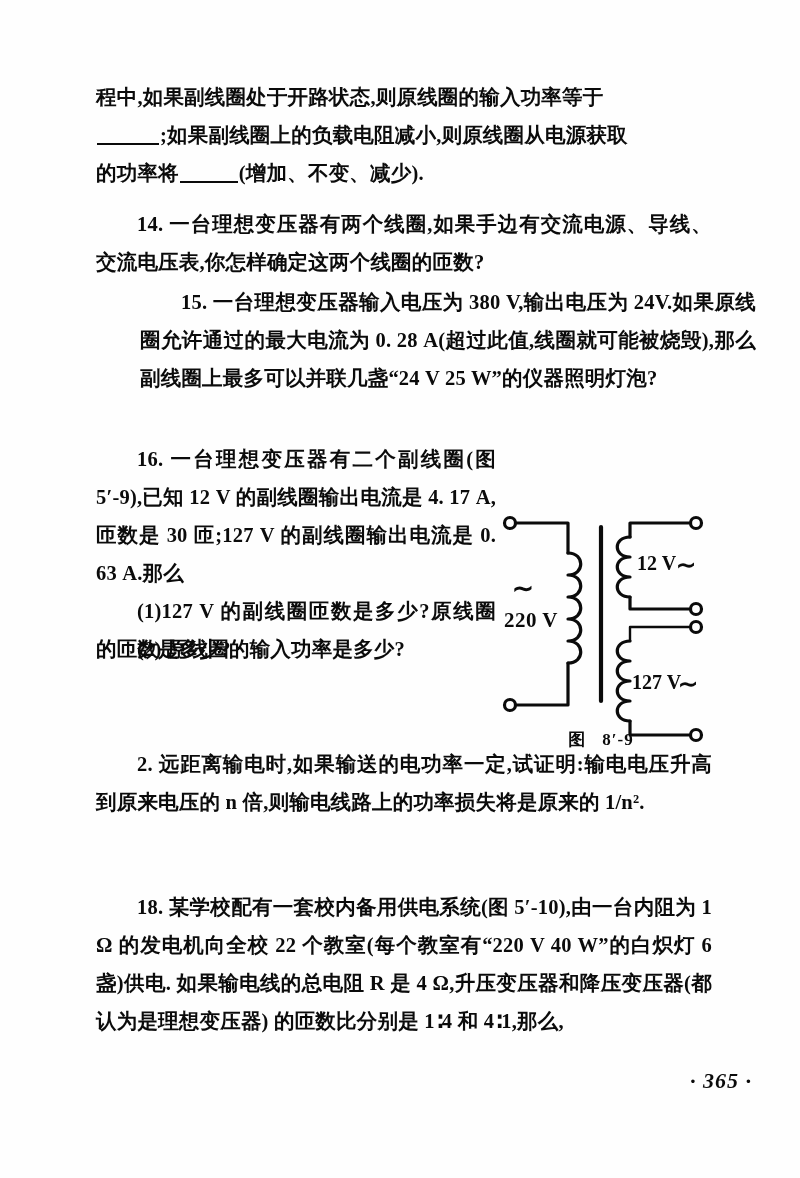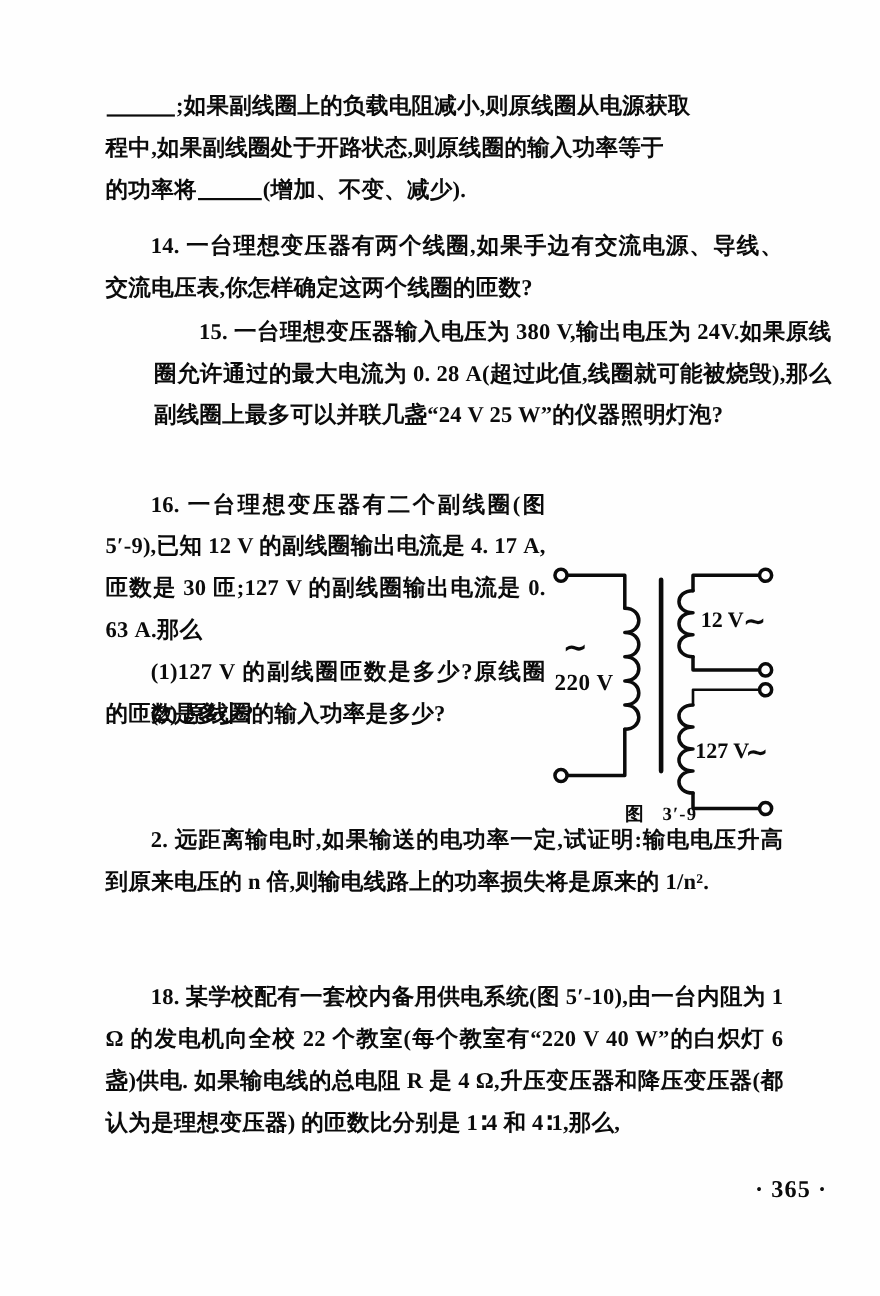--- a/index.html
+++ b/index.html
@@ -85,37 +85,38 @@
 
   
   .page-number {
     position: absolute;
     left: 0;
     right: 48px;
     top: 1068px;
     text-align: right;
     font-size: 22px;
     font-weight: 700;
+    font-style: italic;
     letter-spacing: 1px;
     color: #0b0b0b;
   }
 </style>
 </head>
 <body>
 
 <div class="page">
 
   <div class="blk" id="p-top">
+    <p class="para">
+      <span>程中,如果副线圈处于开路状态,则原线圈的输入功率等于</span>
+    </p>
     <p class="para">
       <span class="fill"></span><span>;如果副线圈上的负载电阻减小,则原线圈从电源获取</span>
     </p>
     <p class="para">
-      <span>程中,如果副线圈处于开路状态,则原线圈的输入功率等于</span>
-    </p>
-    <p class="para">
       <span>的功率将</span><span class="fill short"></span><span>(增加、不变、减少).</span>
     </p>
   </div>
 
   <div class="blk" id="p-q14">
     <p class="para indent">14. 一台理想变压器有两个线圈,如果手边有交流电源、导线、交流电压表,你怎样确定这两个线圈的匝数?</p>
   </div>
 
   <div class="blk" id="p-q15">
     <p class="para indent">15. 一台理想变压器输入电压为 380 V,输出电压为 24V.如果原线圈允许通过的最大电流为 0. 28 A(超过此值,线圈就可能被烧毁),那么副线圈上最多可以并联几盏“24 V 25 W”的仪器照明灯泡?</p>
@@ -187,18 +188,18 @@
 
       <text x="139" y="65" font-family="Liberation Serif, serif" font-size="20" font-weight="700" fill="#0b0b0b">12 V</text>
       <text x="178" y="68" font-family="Liberation Serif, serif" font-size="24" font-weight="700" fill="#0b0b0b">∼</text>
 
       <text x="134" y="184" font-family="Liberation Serif, serif" font-size="20" font-weight="700" fill="#0b0b0b">127 V</text>
       <text x="180" y="187" font-family="Liberation Serif, serif" font-size="24" font-weight="700" fill="#0b0b0b">∼</text>
     </svg>
   </div>
 
   <div class="fig-caption">
-    <span>图</span><span class="gap"></span><span>3′-9</span>
+    <span>图</span><span class="gap"></span><span>8′-9</span>
   </div>
 
   <div class="page-number">· 365 ·</div>
 
 </div>
 
 </body></html>

